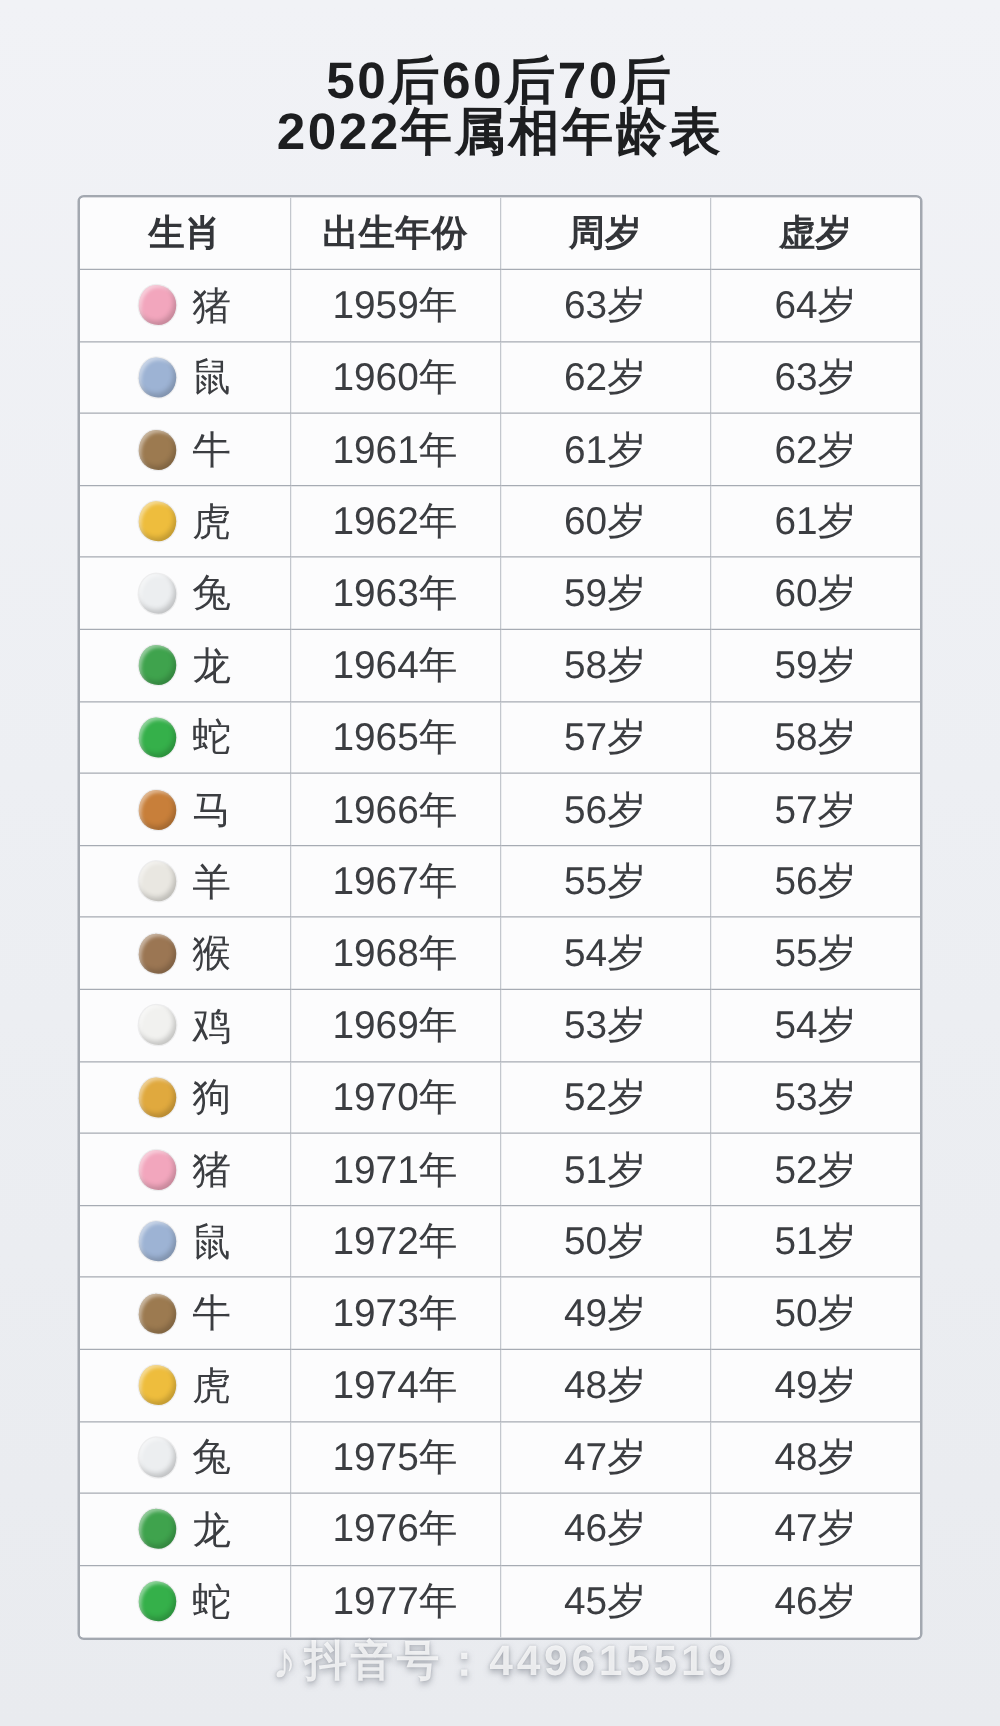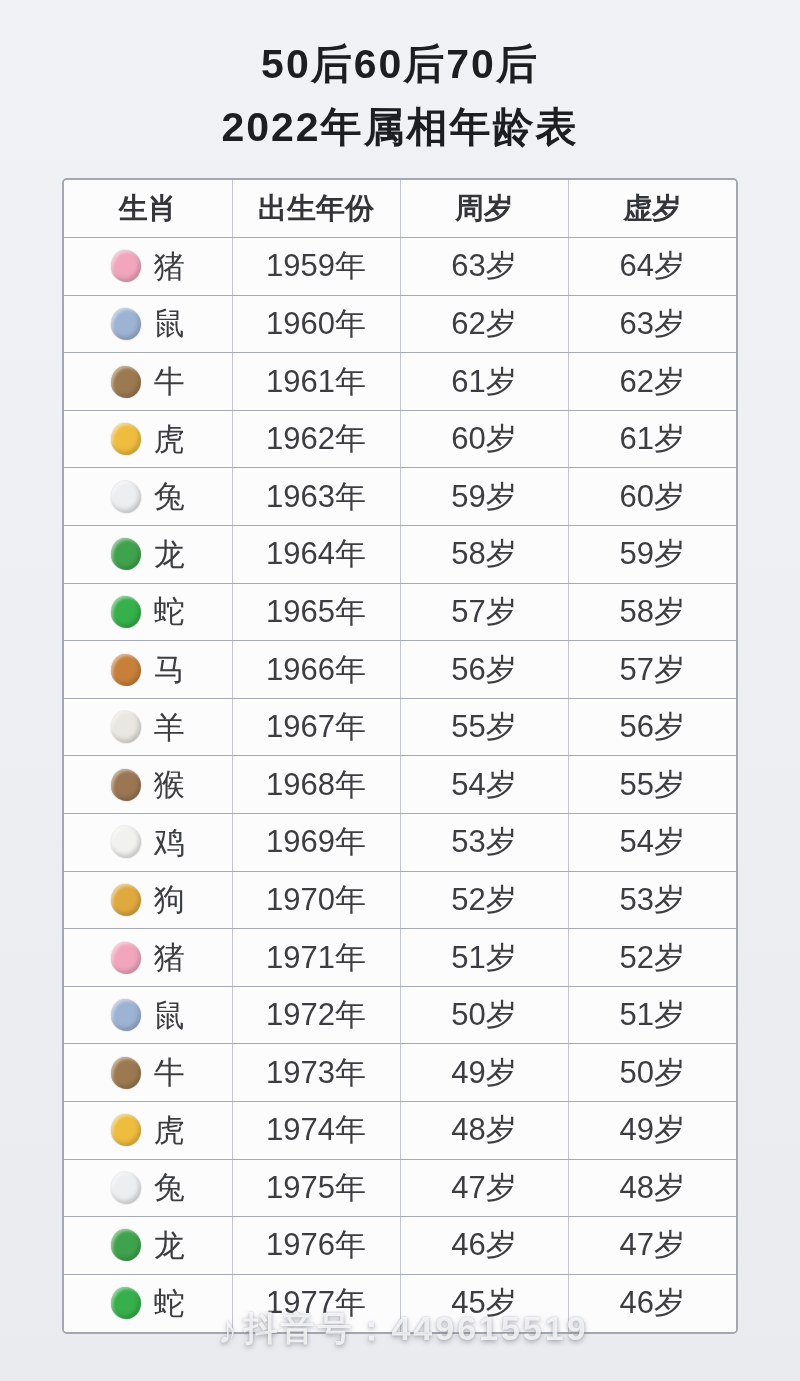--- a/index.html
+++ b/index.html
@@ -19,21 +19,21 @@
     padding-top: 44px;
     text-align: center;
     color: #1d1e20;
   }
   .title-line {
     font-size: 41px;
     font-weight: bold;
     letter-spacing: 2px;
     line-height: 1.0;
   }
-  .title-line + .title-line { margin-top: 22px; }
+  .title-line + .title-line { }
 
   .table-wrap {
     width: 676px;
     margin: 30px auto 0 auto;
     background: #fcfcfd;
     border: 2px solid #a3a8b0;
     border-radius: 5px;
     overflow: hidden;
   }
   table.zodiac {

